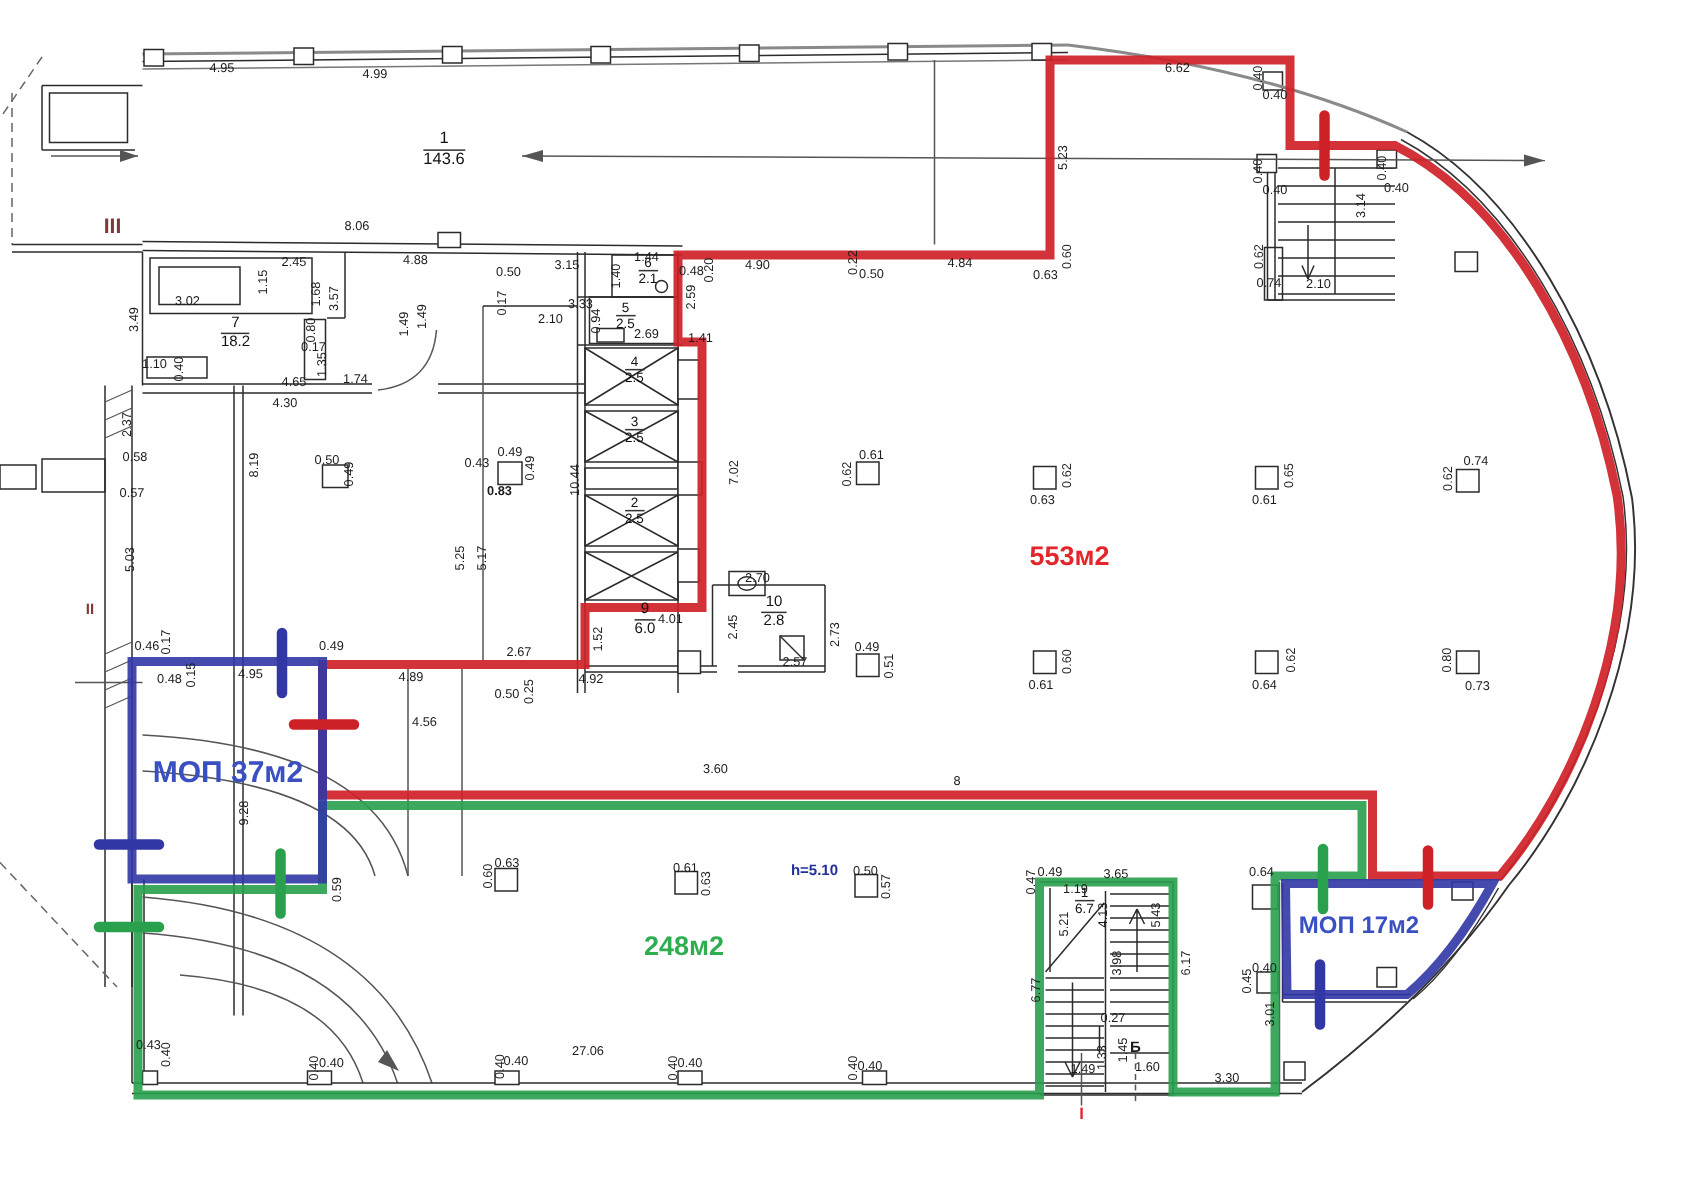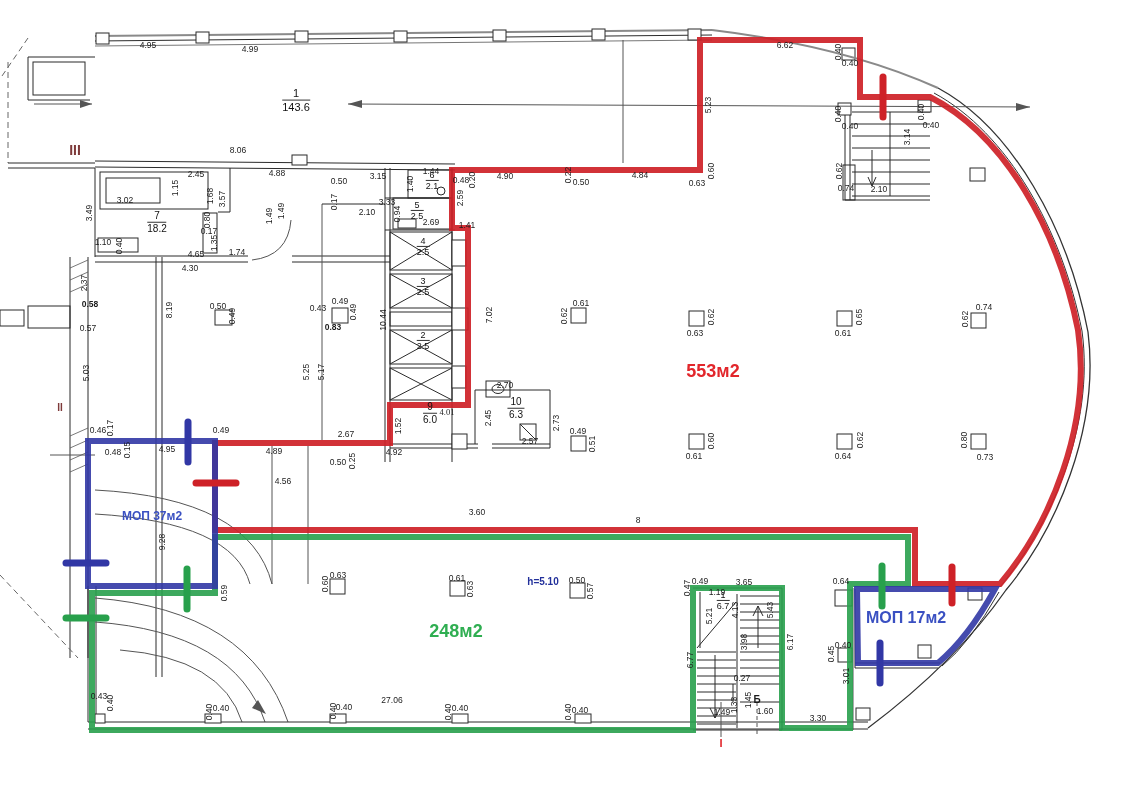--- a/index.html
+++ b/index.html
@@ -257,41 +257,41 @@
       <div class="dim" style="left: 461px; top: 180px;">0.48</div>
       <div class="dim rot" style="left: 472px; top: 180px;">0.20</div>
       <div class="dim rot" style="left: 334px; top: 202px;">0.17</div>
       <div class="dim" style="left: 387px; top: 202px;">3.33</div>
       <div class="dim" style="left: 367px; top: 212px;">2.10</div>
       <div class="dim rot" style="left: 397px; top: 214px;">0.94</div>
       <div class="dim" style="left: 431px; top: 222px;">2.69</div>
       <div class="dim rot" style="left: 460px; top: 198px;">2.59</div>
       <div class="dim" style="left: 467px; top: 225px;">1.41</div>
       <div class="dim rot" style="left: 84px; top: 283px;">2.37</div>
-      <div class="dim" style="left: 90px; top: 304px; font-weight: bold;">0.58</div>
+      <div class="dim" style="left: 90px; top: 304px;">0.58</div>
       <div class="dim" style="left: 88px; top: 328px;">0.57</div>
       <div class="dim rot" style="left: 86px; top: 373px;">5.03</div>
       <div class="dim rot" style="left: 169px; top: 310px;">8.19</div>
       <div class="dim" style="left: 218px; top: 306px;">0.50</div>
       <div class="dim rot" style="left: 232px; top: 316px;">0.49</div>
       <div class="dim" style="left: 505px; top: 176px;">4.90</div>
       <div class="dim rot" style="left: 568px; top: 175px;">0.22</div>
       <div class="dim" style="left: 581px; top: 182px;">0.50</div>
       <div class="dim" style="left: 640px; top: 175px;">4.84</div>
       <div class="dim" style="left: 697px; top: 183px;">0.63</div>
       <div class="dim rot" style="left: 711px; top: 171px;">0.60</div>
       <div class="dim rot" style="left: 489px; top: 315px;">7.02</div>
       <div class="dim rot" style="left: 383px; top: 320px;">10.44</div>
       <div class="dim rot" style="left: 306px; top: 372px;">5.25</div>
       <div class="dim rot" style="left: 321px; top: 372px;">5.17</div>
       <div class="dim" style="left: 340px; top: 301px;">0.49</div>
       <div class="dim" style="left: 318px; top: 308px;">0.43</div>
       <div class="dim rot" style="left: 353px; top: 312px;">0.49</div>
       <div class="dim" style="left: 333px; top: 327px; font-weight: bold;">0.83</div>
-      <div class="dim" style="left: 447px; top: 412px; font-family: Liberation Serif, serif;">4.01</div>
+      <div class="dim" style="left: 447px; top: 412px;">4.01</div>
       <div class="dim" style="left: 505px; top: 385px;">2.70</div>
       <div class="dim rot" style="left: 488px; top: 418px;">2.45</div>
       <div class="dim" style="left: 530px; top: 441px;">2.57</div>
       <div class="dim" style="left: 477px; top: 464px; margin-top: 48px;">3.60</div>
       <div class="dim rot" style="left: 556px; top: 423px;">2.73</div>
       <div class="dim rot" style="left: 398px; top: 426px;">1.52</div>
       <div class="dim" style="left: 394px; top: 452px;">4.92</div>
       <div class="dim" style="left: 346px; top: 434px;">2.67</div>
       <div class="dim" style="left: 338px; top: 462px;">0.50</div>
       <div class="dim rot" style="left: 352px; top: 461px;">0.25</div>
@@ -386,28 +386,28 @@
       <div class="room-stamp" style="left: 423px; top: 341px; font-size: 9px;">
         <span class="room-num">2</span>
         <span class="room-area">2.5</span>
       </div>
       <div class="room-stamp" style="left: 430px; top: 413px; font-size: 10px;">
         <span class="room-num">9</span>
         <span class="room-area">6.0</span>
       </div>
       <div class="room-stamp" style="left: 516px; top: 408px; font-size: 10px;">
         <span class="room-num">10</span>
-        <span class="room-area">6.3</span>
+        <span class="room-area">2.8</span>
       </div>
       <div class="room-stamp" style="left: 723px; top: 601px; font-size: 9px;">
         <span class="room-num">1</span>
         <span class="room-area">6.7</span>
       </div>
       <div class="area-label" style="left: 713px; top: 371px; font-size: 18px; color: rgb(226, 38, 43);">553м2</div>
-      <div class="area-label" style="left: 152px; top: 516px; font-size: 12px; color: rgb(58, 80, 194);">МОП 37м2</div>
+      <div class="area-label" style="left: 152px; top: 516px; font-size: 20px; color: rgb(58, 80, 194);">МОП 37м2</div>
       <div class="area-label" style="left: 456px; top: 631px; font-size: 18px; color: rgb(47, 174, 81);">248м2</div>
       <div class="area-label" style="left: 906px; top: 618px; font-size: 16px; color: rgb(58, 80, 194);">МОП 17м2</div>
       <div class="area-label" style="left: 543px; top: 581px; font-size: 10px; color: rgb(34, 48, 155);">h=5.10</div>
       <div class="marker" style="left: 75px; top: 150px; font-size: 14px; color: rgb(126, 58, 58);">III</div>
       <div class="marker" style="left: 60px; top: 407px; font-size: 10px; color: rgb(126, 58, 58);">II</div>
       <div class="marker" style="left: 721px; top: 743px; font-size: 11px; color: rgb(226, 38, 43);">I</div>
       <div class="marker" style="left: 757px; top: 699px; font-size: 10px; color: rgb(28, 28, 28);">Б</div>
     </div>
 </div>
 

